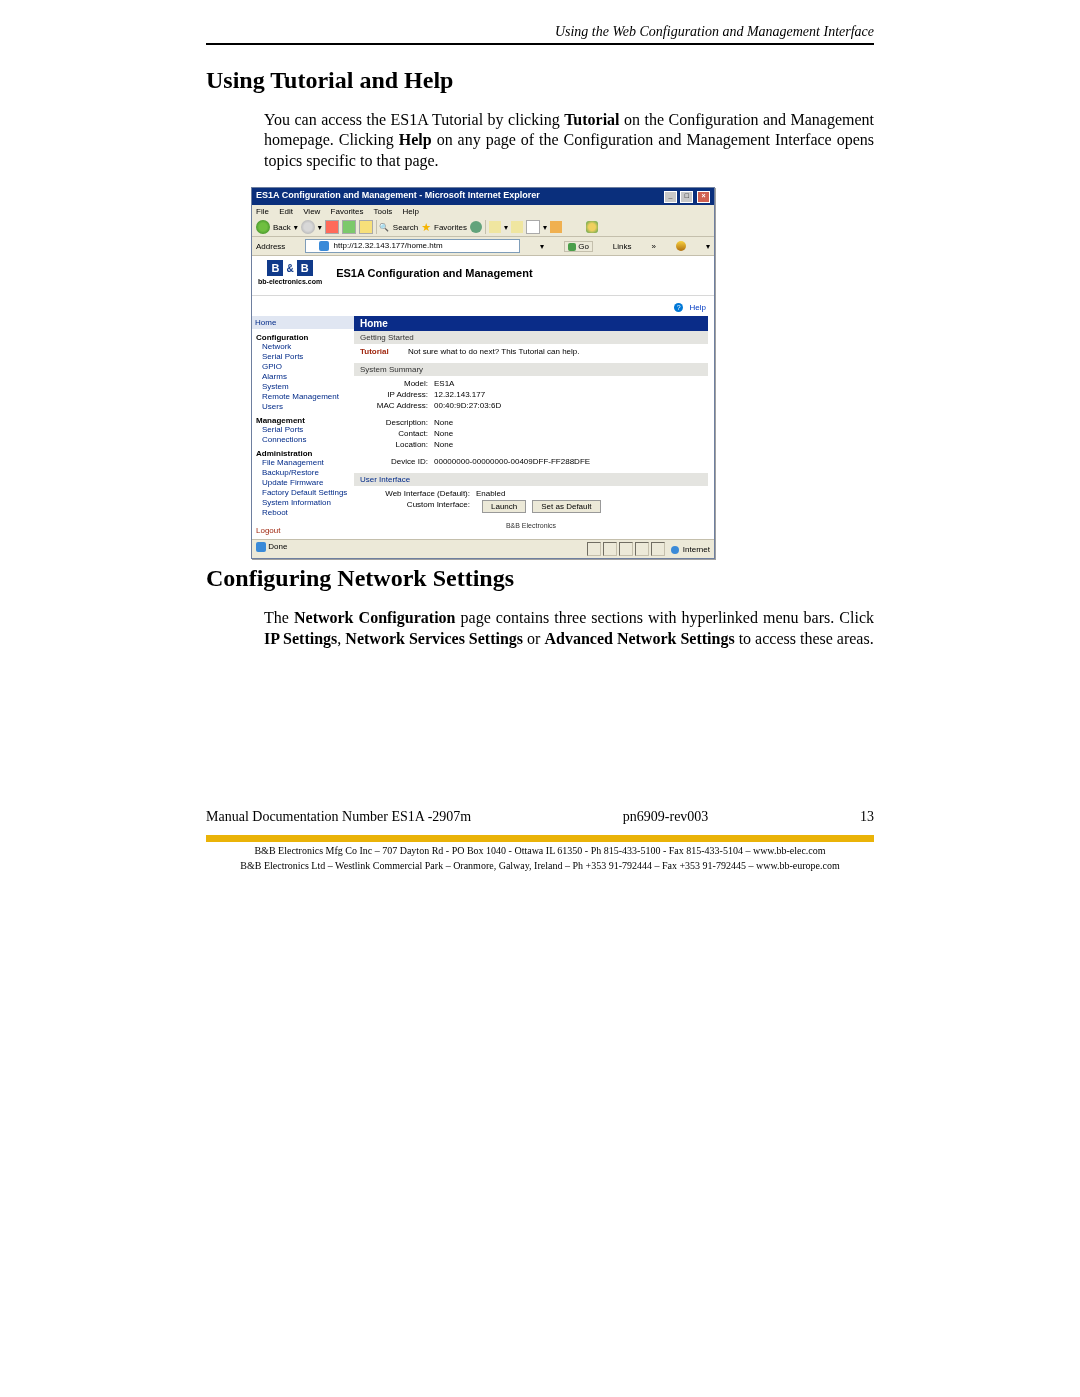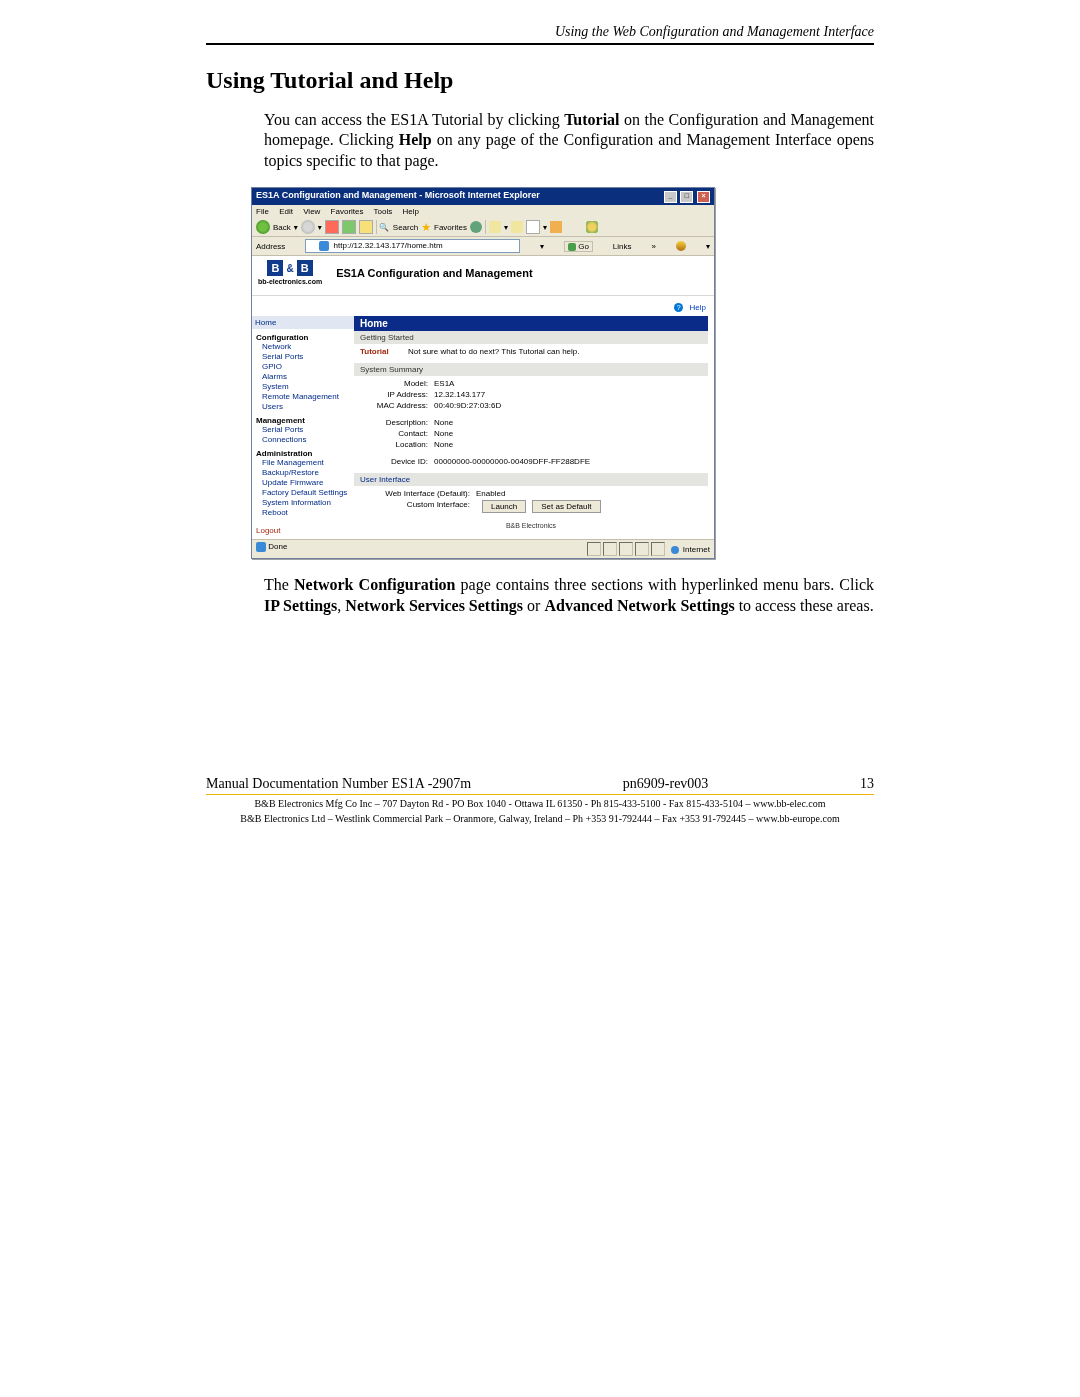--- a/index.html
+++ b/index.html
@@ -219,21 +219,21 @@
     font-style: italic;
     text-align:center;
     font-size:14px;
     margin: 8px 0 26px 45px;
     width:462px;
   }
   .page-footer {
     margin-top: 160px;
     font-size:14px;
   }
-  .pf-line1 { border-bottom:1px solid #eab308; display:flex; justify-content:space-between; padding-bottom:2px;}
+  .pf-line1 { border-bottom:7px solid #eab308; display:flex; justify-content:space-between; padding-bottom:10px;}
   .pf-small { font-size:10px; text-align:center; line-height:1.3; margin-top:2px;}
 </style>
 </head>
 <body>
 
 <div class="page">
   <div class="chapter-header">Using the Web Configuration and Management Interface</div>
 
   <h2 class="sec-title">Using Tutorial and Help</h2>
   <p class="body-text">
@@ -409,20 +409,21 @@
           </span>
         <span class="ie-zone">
           <span class="ie-zone-icon"></span>
           <span>Internet</span>
         </span>
       </span>
     </div>
   </div>
 
 
+  <h2 class="sec-title">Configuring Network Settings</h2>
   <p class="body-text">
     <span>The </span><b>Network Configuration</b><span> page contains three sections with hyperlinked menu bars. Click </span><b>IP Settings</b><span>, </span><b>Network Services Settings</b><span> or </span><b>Advanced Network Settings</b><span> to access these areas.</span>
   </p>
 
   <div class="page-footer">
     <div class="pf-line1">
       <span>Manual Documentation Number ES1A -2907m</span>
       <span>pn6909-rev003</span>
       <span>13</span>
     </div>

